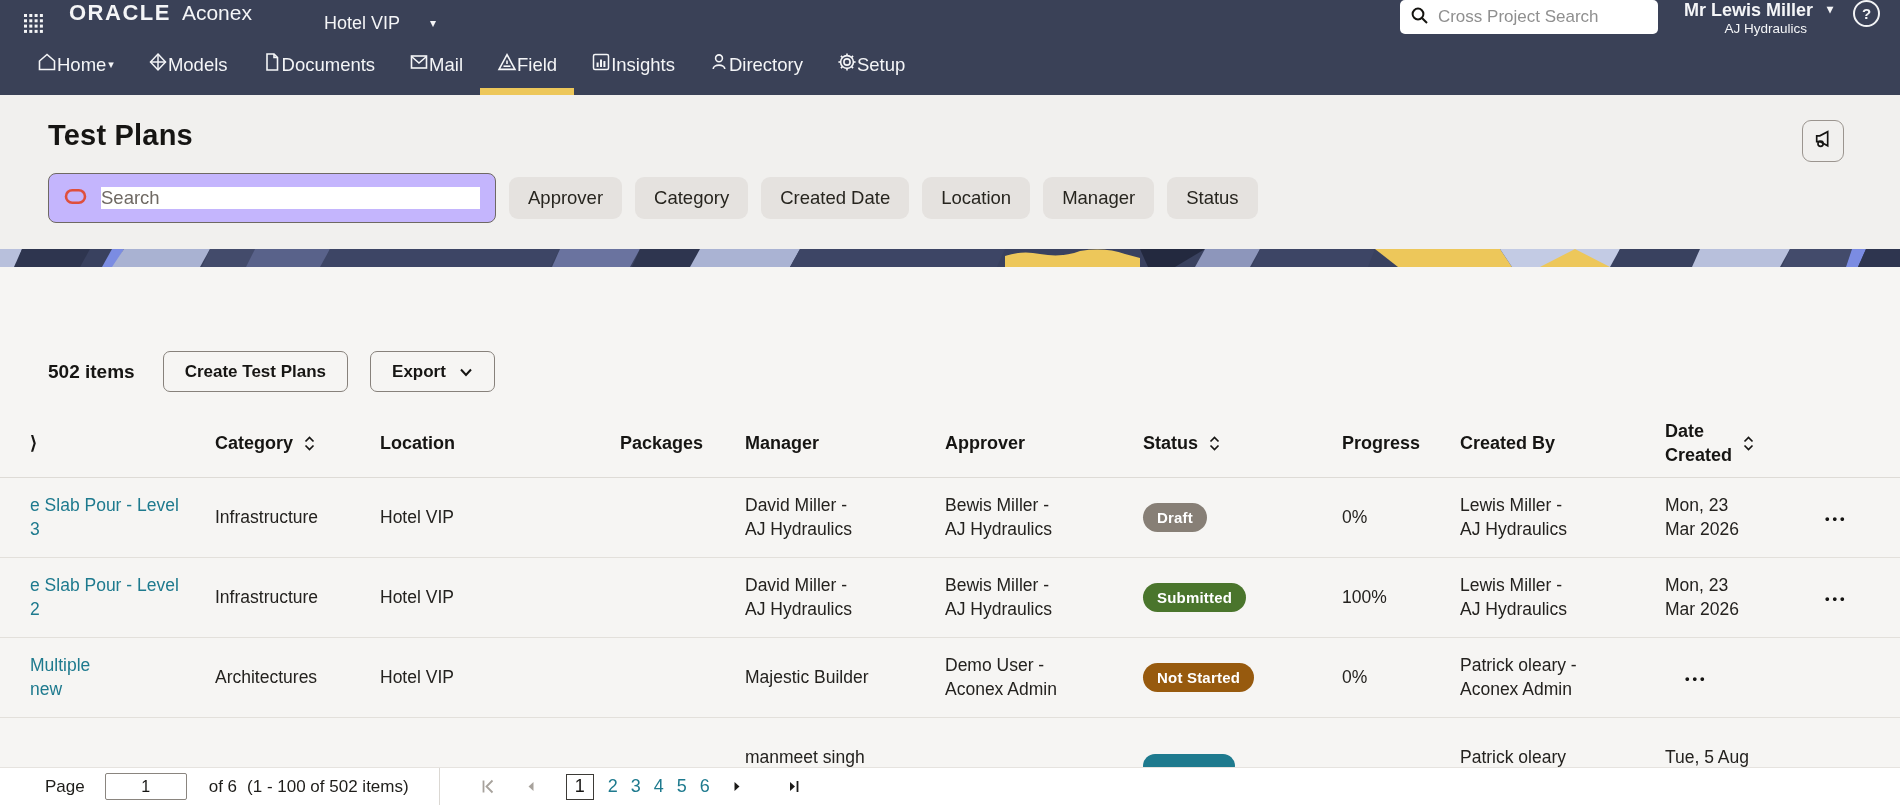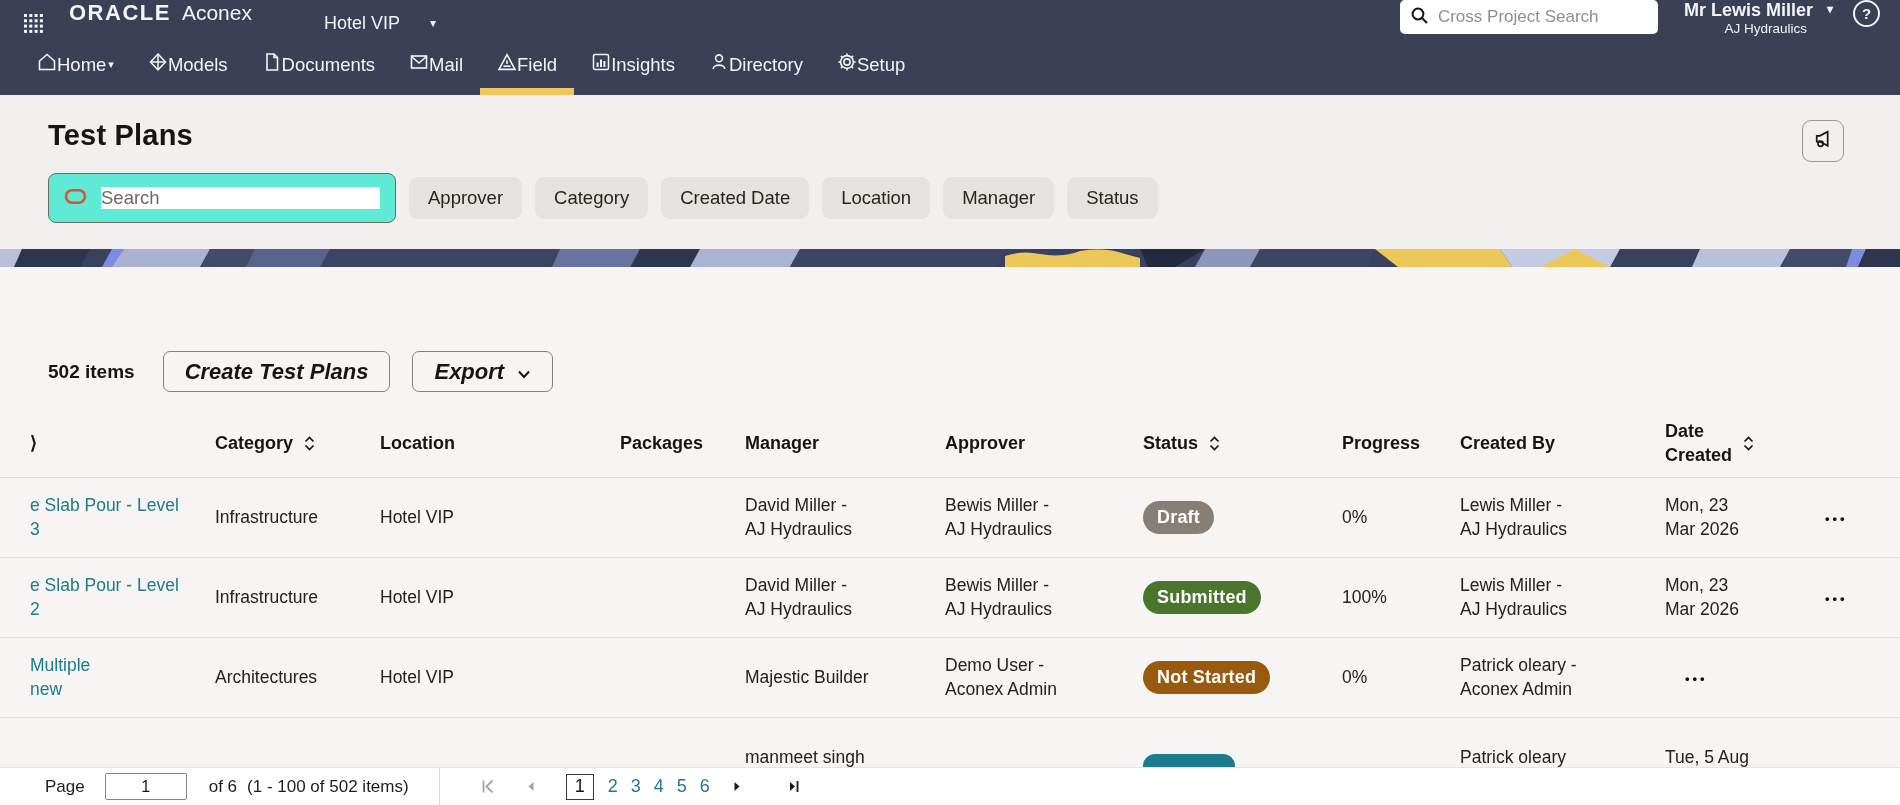--- a/index.html
+++ b/index.html
@@ -31,43 +31,43 @@
   .topbar-row2 { height:49px; display:flex; align-items:stretch; padding:0 0 0 20px; }
   .nav-item { position:relative; display:flex; align-items:center; padding:0 17px 12px; font-size:18.5px; cursor:pointer; }
   .nav-item .nav-caret { font-size:11px; margin-left:2px; }
   .nav-item.active::after { content:""; position:absolute; left:0; right:0; bottom:0; height:7px; background:#edc75a; }
   .nav-item svg { flex:0 0 auto; }
   
   .page-header { background:#f1f0ee; padding:24px 56px 26px 48px; position:relative; }
   .page-title { font-size:29px; font-weight:700; color:#161513; letter-spacing:.2px; }
   .announce-btn { position:absolute; top:25px; right:56px; width:42px; height:42px; border:1px solid #9b958f; border-radius:9px; background:transparent; display:flex; align-items:center; justify-content:center; cursor:pointer; }
   .search-row { margin-top:21px; display:flex; align-items:center; gap:13px; }
-  .page-search { width:348px; height:50px; background:#5eead4; border:1px solid #6f6963; border-radius:8px; display:flex; align-items:center; padding:0 15px; gap:14px; }
+  .page-search { width:448px; height:50px; background:#c4b5fd; border:1px solid #6f6963; border-radius:8px; display:flex; align-items:center; padding:0 15px; gap:14px; }
   .page-search input { border:none; outline:none; width:100%; font-size:18.5px; color:#333; font-family:inherit; }
   .page-search input::placeholder { color:#6f6963; }
   .chip { background:#e5e2df; border:none; border-radius:9px; height:42px; padding:0 19px; font-size:18.5px; color:#27251f; font-family:inherit; cursor:pointer; }
   
   .banner { height:18px; line-height:0; }
   .banner svg { display:block; }
   
   .toolbar { display:flex; align-items:center; margin:84px 0 0 48px; }
   .items-count { font-size:19px; font-weight:700; color:#161513; margin-right:28px; }
-  .btn { border:1px solid #87817b; border-radius:7px; height:41px; background:transparent; padding:0 21px; font-size:22px; font-weight:700; color:#161513; font-family:inherit; display:inline-flex; align-items:center; gap:13px; cursor:pointer;font-style:italic; }
+  .btn { border:1px solid #87817b; border-radius:7px; height:41px; background:transparent; padding:0 21px; font-size:17px; font-weight:700; color:#161513; font-family:inherit; display:inline-flex; align-items:center; gap:13px; cursor:pointer; }
   .btn + .btn { margin-left:22px; }
   
   .table { margin-top:18px; }
   .trow { display:grid; grid-template-columns:215px 165px 240px 125px 200px 198px 199px 118px 205px 140px 1fr; align-items:center; border-bottom:1px solid #e3e0db; }
   .trow > .cell:first-child { padding-left:30px; }
   .cell { padding-right:18px; white-space:pre-line; font-size:17.5px; line-height:1.32; color:#24221f; }
   .thead { height:68px; border-bottom:1px solid #dedbd6; }
   .thead .cell { font-size:18px; font-weight:700; color:#161513; display:flex; align-items:center; white-space:pre-line; }
   .thead .sort { margin-left:10px; display:inline-flex; }
   .trow.data { height:80px; }
   .link { color:#1e7a8e; text-decoration:none; cursor:pointer; }
-  .badge { display:inline-block; padding:5px 14px; border-radius:999px; color:#fff; font-size:18px; font-weight:700; letter-spacing:.2px; white-space:nowrap; }
+  .badge { display:inline-block; padding:5px 14px; border-radius:999px; color:#fff; font-size:15px; font-weight:700; letter-spacing:.2px; white-space:nowrap; }
   .badge-sliver { display:block; width:92px; height:24px; border-radius:999px; margin-top:16px; }
   .dots { font-size:13px; font-weight:700; letter-spacing:3px; color:#161513; cursor:pointer; }
   .cell-actions { text-align:left; padding-left:20px; }
   
   .footer { position:absolute; left:0; right:0; bottom:0; height:38px; background:#fff; border-top:1px solid #e6e3df; display:flex; align-items:center; padding-left:45px; font-size:17px; color:#1e1d1a; }
   .page-input { width:82px; height:27px; margin:0 22px 0 20px; border:1px solid #8a857f; border-radius:2px; text-align:center; font-size:16px; font-family:inherit; color:#161513; }
   .of-label { margin-right:10px; }
   .vdiv { width:1px; align-self:stretch; background:#dbd8d3; margin:0 40px 0 30px; }
   .pg-btn { display:inline-flex; align-items:center; cursor:pointer; margin-right:26px; }
   .pg-btn.disabled { cursor:default; }

